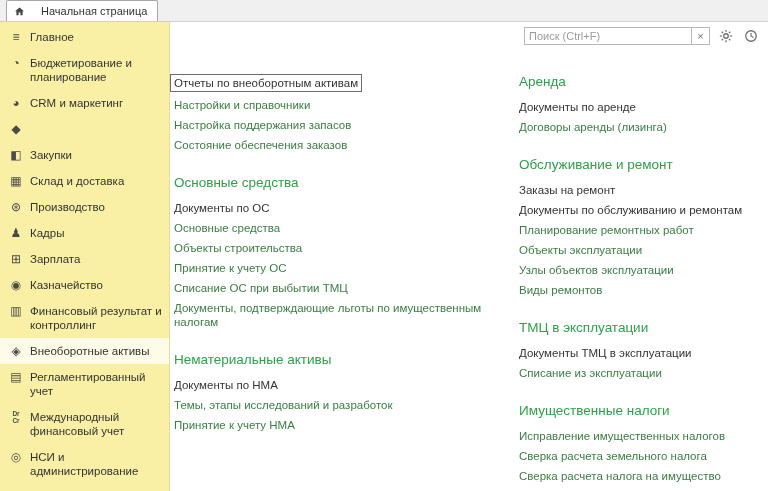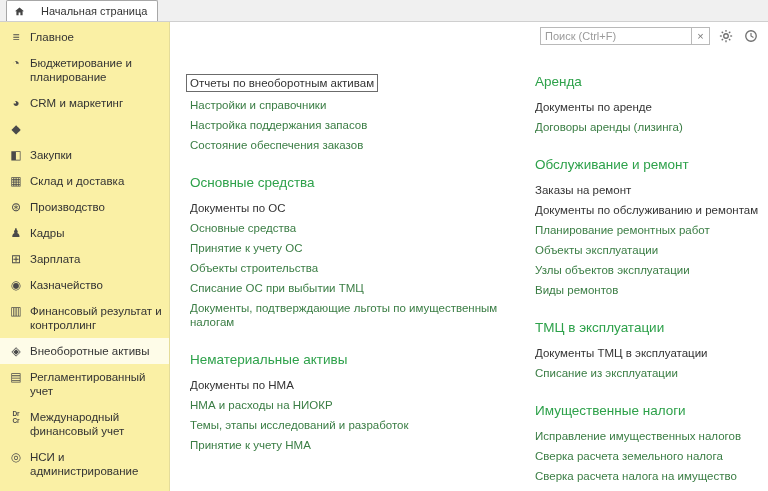--- a/index.html
+++ b/index.html
@@ -32,26 +32,26 @@
   .sb-item.selected{background:var(--sidebar_selected_bg);}
   .sb-item.hovered .sb-label{}
   .sb-icon{width:24px;flex:0 0 24px;text-align:center;font-size:12px;color:#4a4a4a;line-height:14px;}
   .sb-icon.tiny{font-size:6.5px;font-weight:bold;white-space:pre-line;line-height:7px;letter-spacing:0;}
   .sb-label{flex:1;padding-left:2px;}
 
   
   .content{flex:1;position:relative;background:#fff;overflow:hidden;}
   .toolbar{position:absolute;top:5px;right:8px;display:flex;align-items:center;gap:7px;}
   .search-wrap{display:flex;align-items:center;}
-  .search-input{width:152px;height:18px;border:1px solid var(--border_gray);font-size:11px;padding:0 4px;color:#444;outline:none;font-family:"Liberation Sans",sans-serif;}
+  .search-input{width:168px;height:18px;border:1px solid var(--border_gray);font-size:11px;padding:0 4px;color:#444;outline:none;font-family:"Liberation Sans",sans-serif;}
   .search-input::placeholder{color:#9b9b9b;}
   .clear-btn{width:18px;height:18px;border:1px solid var(--border_gray);border-left:none;background:#fff;font-size:11px;color:#777;cursor:pointer;line-height:16px;text-align:center;}
   .tool-icon{display:inline-flex;align-items:center;justify-content:center;width:18px;height:18px;cursor:pointer;}
 
-  .content-cols{position:absolute;top:52px;left:0;right:0;bottom:0;display:flex;padding-left:20px;overflow:hidden;}
+  .content-cols{position:absolute;top:52px;left:0;right:0;bottom:0;display:flex;padding-left:4px;overflow:hidden;}
   .col{display:flex;flex-direction:column;}
   .col-left{width:345px;flex:0 0 345px;}
   .col-right{flex:1;}
   .group{display:flex;flex-direction:column;align-items:flex-start;}
   .grp-h{color:var(--header_green);font-size:13.5px;margin:17px 0 11px;cursor:pointer;}
   .group:first-child .grp-h{margin-top:0;}
   .lnk{font-size:11.5px;line-height:14px;margin-bottom:6px;color:var(--link_green);cursor:pointer;}
   .lnk.bold{font-weight:normal;color:var(--link_dark);}
   .lnk.focused{color:var(--link_dark);border:1px solid #6b6b6b;padding:1px 3px;margin-left:-4px;display:inline-block;}
   svg{display:block;}
@@ -191,30 +191,29 @@
             <div class="lnk focused">Отчеты по внеоборотным активам</div>
             <div class="lnk">Настройки и справочники</div>
             <div class="lnk">Настройка поддержания запасов</div>
             <div class="lnk">Состояние обеспечения заказов</div>
           </div>
 
           <div class="group">
             <div class="grp-h">Основные средства</div>
             <div class="lnk bold">Документы по ОС</div>
             <div class="lnk">Основные средства</div>
+            <div class="lnk">Объекты строительства</div>
             <div class="lnk">Принятие к учету ОС</div>
-            <div class="lnk">Объекты строительства</div>
             <div class="lnk">Списание ОС при выбытии ТМЦ</div>
             <div class="lnk">Документы, подтверждающие льготы по имущественным налогам</div>
           </div>
 
           <div class="group">
             <div class="grp-h">Нематериальные активы</div>
             <div class="lnk bold">Документы по НМА</div>
-            <div class="lnk">НМА и расходы на НИОКР</div>
             <div class="lnk">Темы, этапы исследований и разработок</div>
             <div class="lnk">Принятие к учету НМА</div>
           </div>
 
         </div>
 
         <div class="col col-right">
 
           <div class="group">
             <div class="grp-h">Аренда</div>

